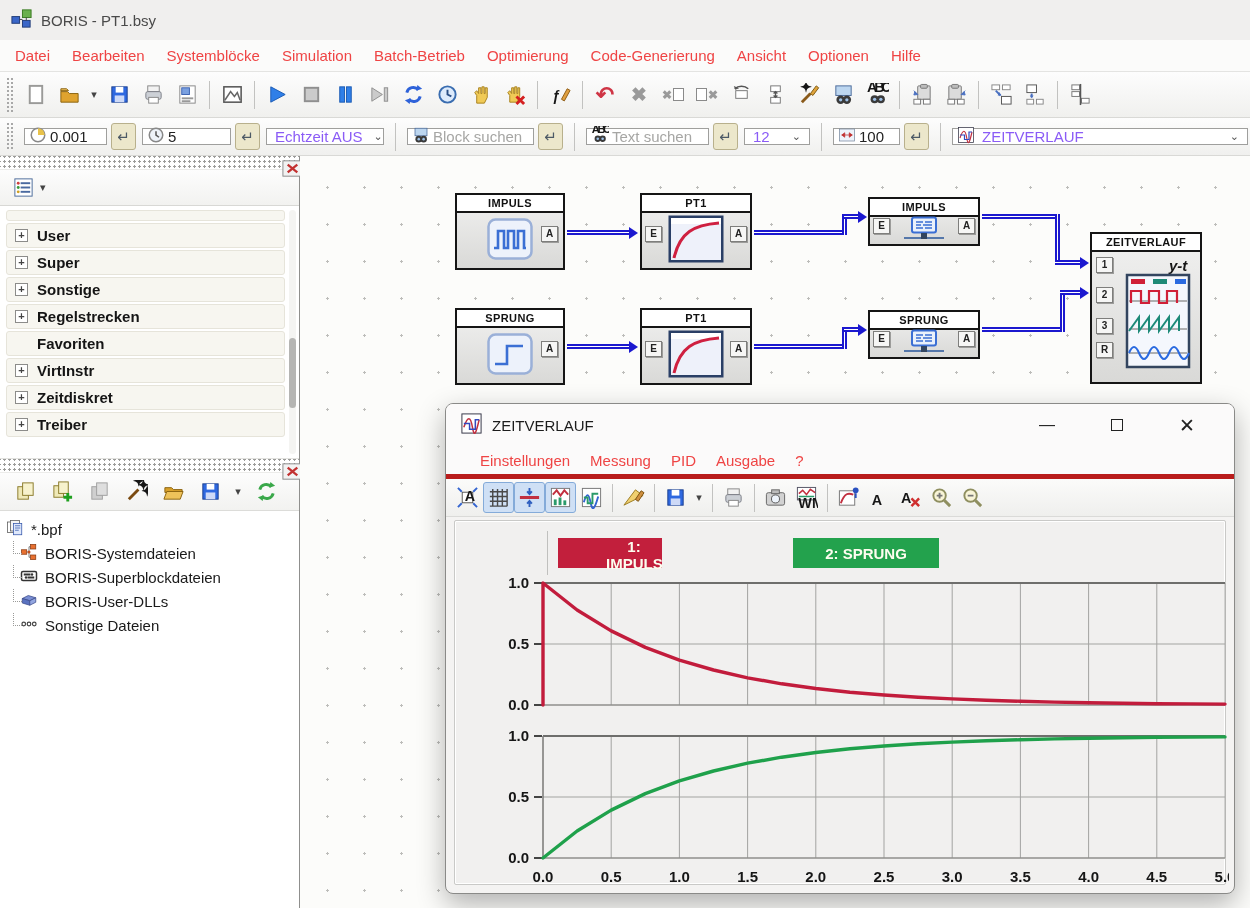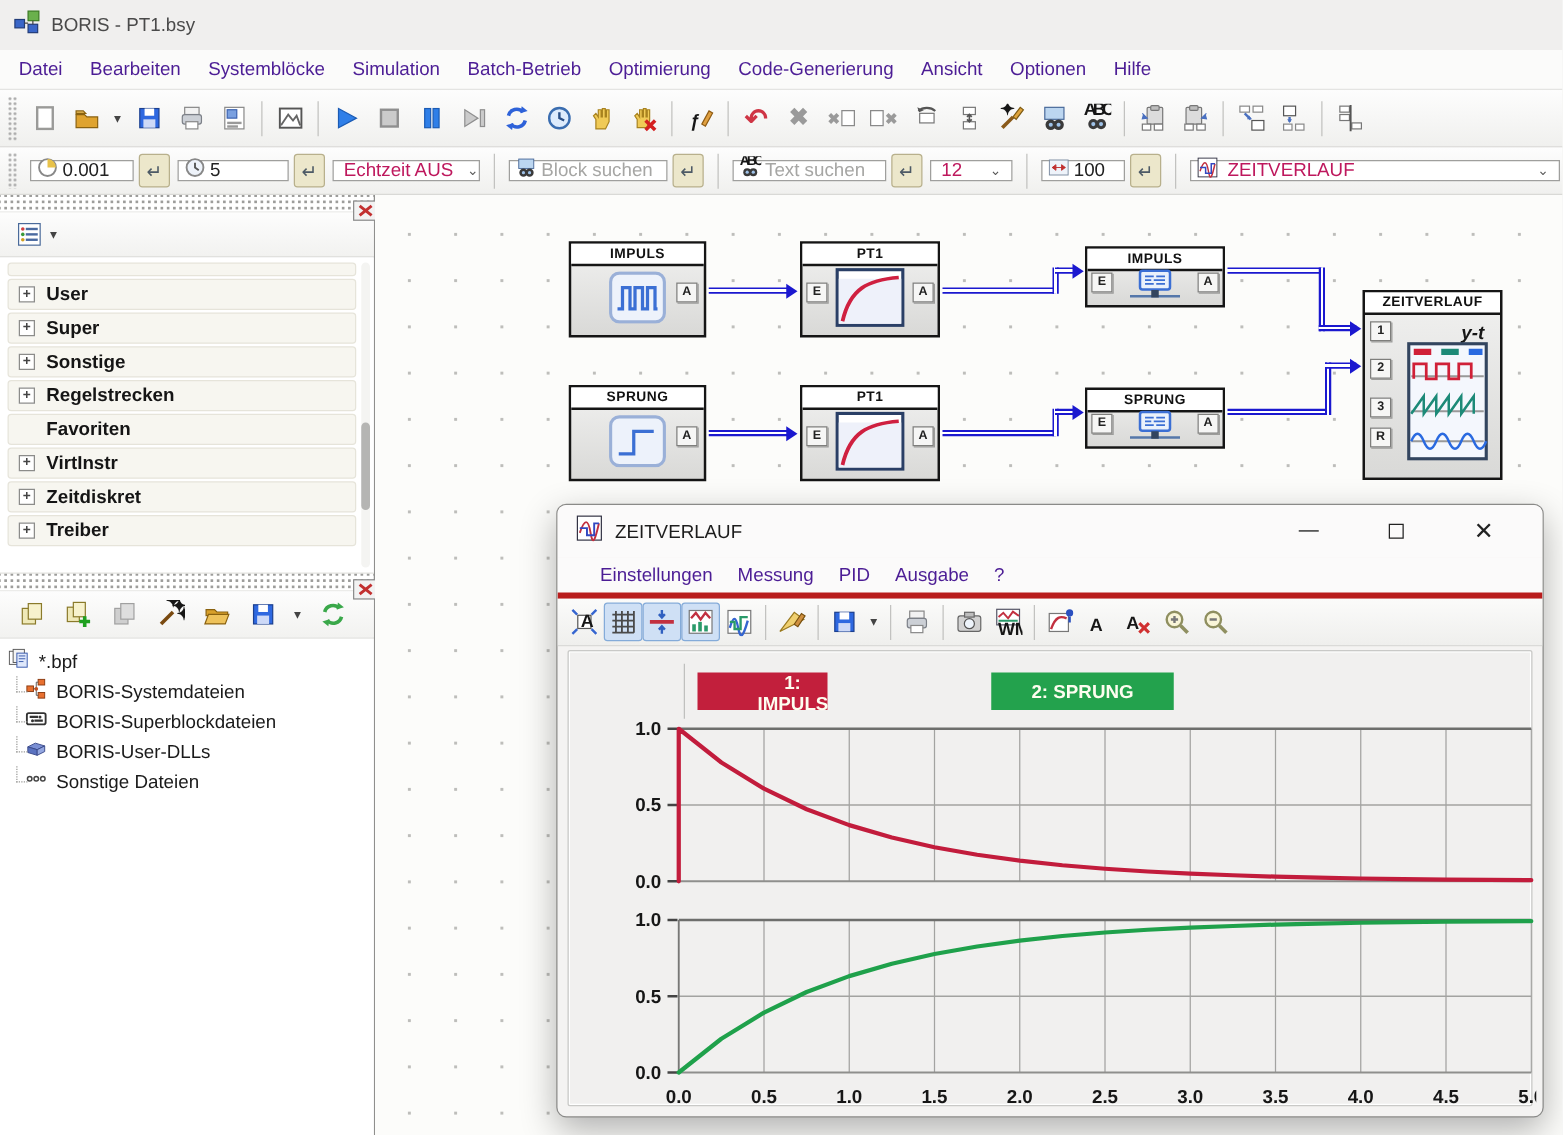--- a/index.html
+++ b/index.html
@@ -3,21 +3,21 @@
 <meta charset="utf-8">
 <style>
   *{margin:0;padding:0;box-sizing:border-box}
   html,body{width:1250px;height:908px;overflow:hidden}
   body{font-family:"Liberation Sans",sans-serif;background:#f0efee;color:#1c1c1c}
   .app{position:relative;width:1250px;height:908px}
   
   .titlebar{height:40px;display:flex;align-items:center;padding-left:10px;background:#f0efee}
   .title-text{font-size:15px;color:#4a4a4a;margin-left:8px}
   .menubar{height:32px;display:flex;align-items:center;background:#fbfbfa;border-bottom:1px solid #e4e4e2;padding-left:4px}
-  .menu-item{font-size:15px;color:#4c1d95;padding:4px 11px;cursor:default}
+  .menu-item{font-size:15px;color:#ef4444;padding:4px 11px;cursor:default}
   
   .toolbar{display:flex;align-items:center;background:linear-gradient(#fdfdfd,#f0f0ee);border-bottom:1px solid #d9d9d6}
   .tb1{height:46px;padding-left:6px}
   .tb2{height:38px;padding-left:6px;gap:6px}
   .tb-grip{width:8px;height:80%;background-image:radial-gradient(#a8a8a8 1px,transparent 1.2px);background-size:4px 4px;margin-right:4px}
   .tbtn{width:34px;height:36px;display:flex;align-items:center;justify-content:center;border:1px solid transparent;background:transparent;cursor:default}
   .tbtn.small{width:30px;height:30px}
   .tbtn.pressed{background:#cfe0f5;border:1px solid #84abd9;border-radius:3px}
   .tsep{width:1px;height:28px;background:#c2c2c0;margin:0 5px}
   .ig{width:23px;height:23px}
@@ -25,21 +25,21 @@
   .ct{font-size:11px;color:#444;padding:0 2px}
   .uch{font-weight:bold;line-height:1}
   .cmb{display:flex;align-items:center;gap:1px}
   .mrect{width:11px;height:13px;background:#fff;border:1px solid #8a8a8a;display:inline-block}
   
   .fgrp{display:flex;align-items:center;gap:4px}
   .fbox{display:flex;align-items:center;height:17px;background:#fff;border:1px solid #9f9f9d;padding:0 4px;gap:3px}
   .fin{border:none;outline:none;font-size:15px;font-family:"Liberation Sans",sans-serif;color:#222;width:54px;background:transparent}
   .fin::placeholder{color:#a6a6a4}
   .enter{width:25px;height:27px;background:#ece7cb;border:1px solid #b8b08c;border-radius:3px;display:flex;align-items:center;justify-content:center;color:#4d5a66;font-size:15px;cursor:default}
-  .ddv{font-size:15px;color:#be185d;padding:0 4px;white-space:nowrap}
+  .ddv{font-size:15px;color:#8b5cf6;padding:0 4px;white-space:nowrap}
   .ddc{font-size:11px;color:#555;margin-left:auto;padding:0 4px}
   
   .main{position:absolute;top:156px;left:0;right:0;bottom:0;display:flex}
   .left{width:300px;background:#fff;border-right:1px solid #8f8f8d;display:flex;flex-direction:column}
   .grip{height:14px;background-image:radial-gradient(#9c9c9a 1px,transparent 1.2px);background-size:5px 5px;background-position:2px 3px;position:relative;border-bottom:1px solid #ececea}
   .grip-close{position:absolute;right:4px;top:1px;width:14px;height:11px}
   .pal-tb{height:36px;display:flex;align-items:center;padding-left:8px;border-bottom:1px solid #d8d8d5;background:linear-gradient(#fdfdfd,#f2f2f0)}
   .palette{height:253px;position:relative;background:#fff;overflow:hidden;border-bottom:1px solid #e3e3e0;padding-top:2px}
   .pal-item{height:25px;margin:2px 14px 2px 6px;background:#f7f6f0;border:1px solid #e6e4da;border-radius:3px;display:flex;align-items:center;padding-left:8px;gap:9px}
   .pal-item.clip{height:11px;overflow:hidden;align-items:flex-start}

